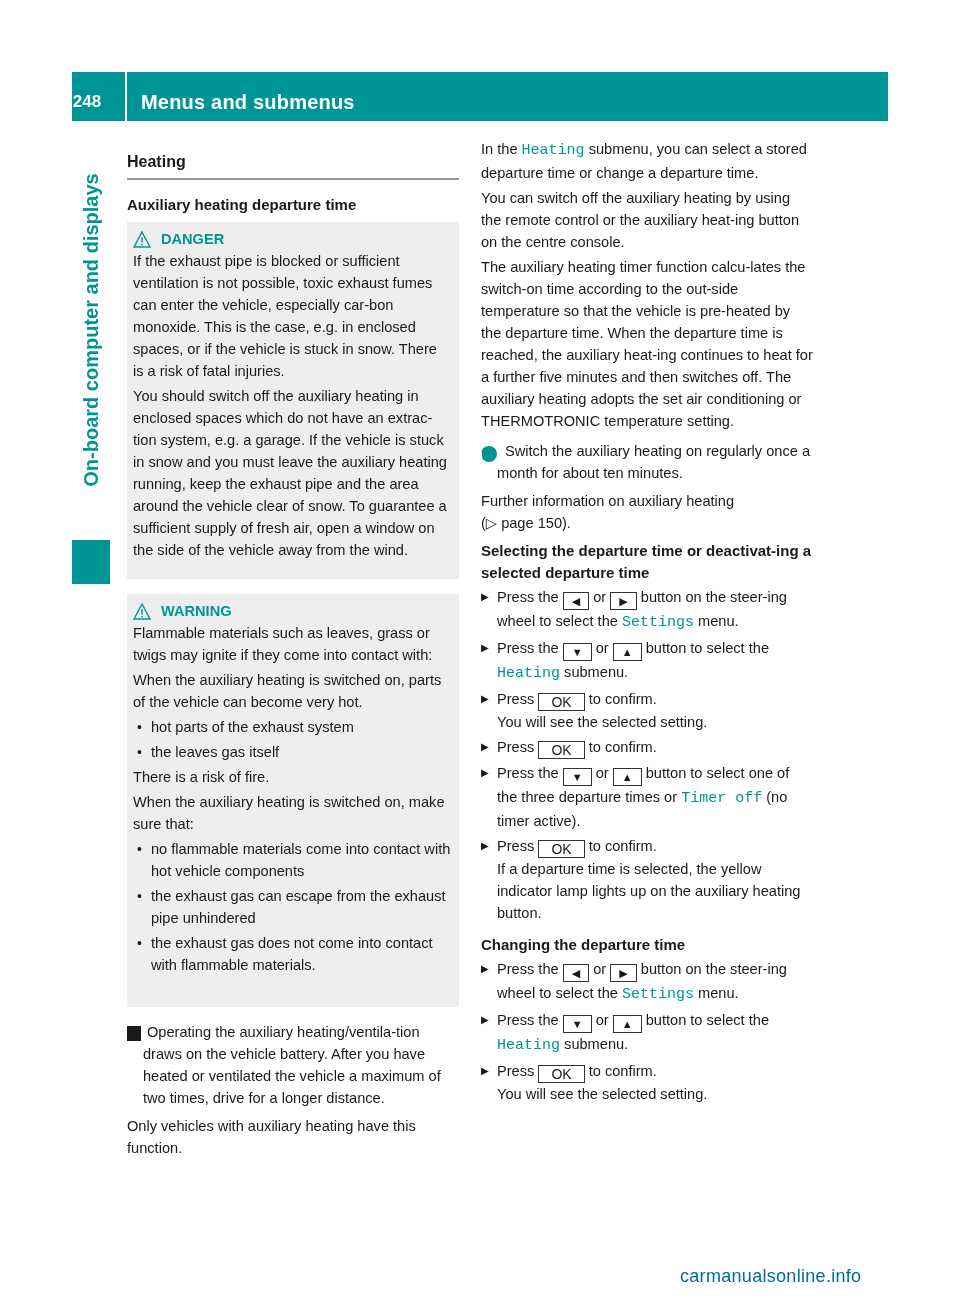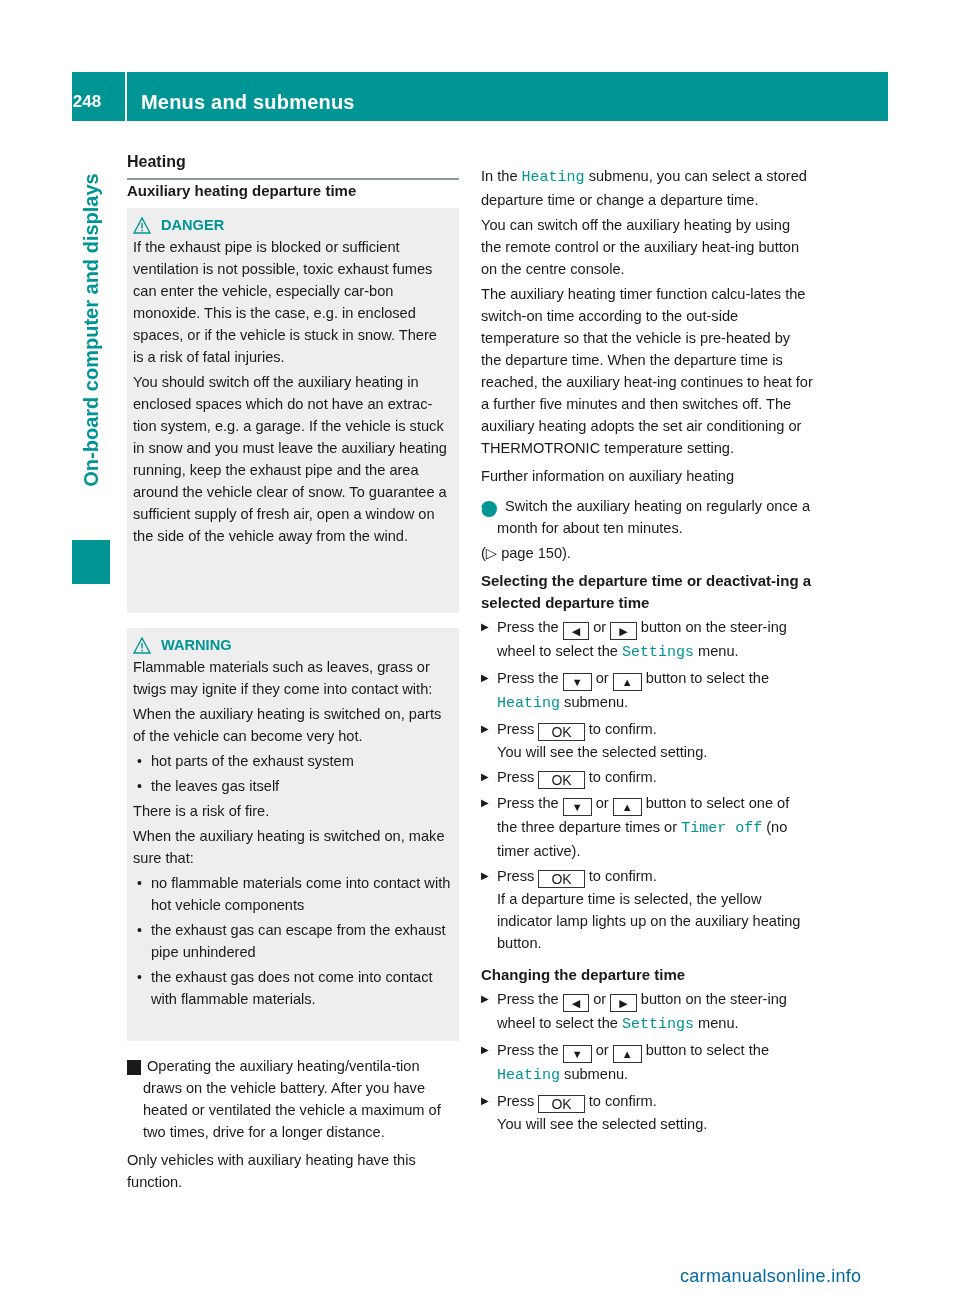--- a/index.html
+++ b/index.html
@@ -9,29 +9,29 @@
     .header-bar { position: absolute; left: 72px; top: 72px; width: 816px; height: 49px; background: #009595; }
     .header-page { position: absolute; left: 72px; top: 72px; width: 30px; height: 49px; color: #fff; font-weight: bold; font-size: 17px; line-height: 60px; text-align: center; }
     .header-divider { position: absolute; left: 125px; top: 72px; width: 2px; height: 49px; background: #ffffff; }
     .header-title { position: absolute; left: 141px; top: 72px; height: 32px; color: #fff; font-weight: bold; font-size: 20px; line-height: 60px; letter-spacing: 0.2px; }
 
     .side-label { position: absolute; left: 72px; top: 126px; width: 38px; height: 408px; }
     .side-label span { position: absolute; left: 19px; top: 204px; transform: translate(-50%, -50%) rotate(-90deg); white-space: nowrap; color: #009595; font-weight: bold; font-size: 20px; }
     .side-tab { position: absolute; left: 72px; top: 540px; width: 38px; height: 44px; background: #009595; }
 
     .col-left { position: absolute; left: 127px; top: 150px; width: 332px; }
-    .col-right { position: absolute; left: 481px; top: 165px; width: 332px; }
+    .col-right { position: absolute; left: 481px; top: 138px; width: 332px; }
 
     .section-heading { font-weight: bold; font-size: 16px; line-height: 24px; padding-bottom: 4px; border-bottom: 2.5px solid #8d9aa0; }
-    .sub-heading { font-weight: bold; font-size: 15px; line-height: 22px; margin-bottom: 6px; }
+    .sub-heading { font-weight: bold; font-size: 15px; line-height: 22px; margin-top: 14px; margin-bottom: 6px; }
     .sub-heading-r { font-weight: bold; font-size: 15px; line-height: 22px; margin-top: 6px; margin-bottom: 2px; }
 
     .p { font-size: 14.6px; line-height: 22px; margin-bottom: 3px; }
     .notice-box { background: #eeeeee; padding: 6px 8px 6px 6px; }
-    .notice-box.danger { margin-top: 0px; height: 405px; }
+    .notice-box.danger { margin-top: 0px; height: 357px; }
     .notice-box.warning { margin-top: 15px; height: 413px; }
     .notice-title { color: #009595; font-weight: bold; font-size: 14.6px; line-height: 22px; display: flex; align-items: center; }
     .notice-title .tri { display: inline-block; width: 18px; height: 17px; margin-right: 10px; }
     .bullet { position: relative; padding-left: 18px; font-size: 14.6px; line-height: 22px; margin-bottom: 3px; }
     .bullet::before { content: "\2022"; position: absolute; left: 4px; top: 0; font-size: 14px; }
 
     .excl { display: inline-block; width: 14px; height: 15px; background: #1a1a1a; color: #fff; font-weight: bold; font-size: 13px; line-height: 15px; text-align: center; margin-right: 6px; vertical-align: -1px; }
     .indent-block { padding-left: 16px; text-indent: -16px; }
 
     .info-icon { display: inline-block; width: 16px; height: 16px; border-radius: 50%; background: #009595; color: #fff; font-weight: bold; font-size: 12px; line-height: 16px; text-align: center; font-family: "Liberation Serif", serif; margin-right: 8px; vertical-align: -2px; }
@@ -94,22 +94,22 @@
   </div>
 
   <p class="p indent-block" style="margin-top:14px;"><span class="excl">!</span><span>Operating the auxiliary heating/ventila-tion draws on the vehicle battery. After you have heated or ventilated the vehicle a maximum of two times, drive for a longer distance.</span></p>
   <p class="p" style="margin-top:6px;">Only vehicles with auxiliary heating have this function.</p>
 </div>
 
 <div class="col-right">
   <p class="p"><span>In the</span> <span class="mono">Heating</span> <span>submenu, you can select a stored departure time or change a departure time.</span></p>
   <p class="p">You can switch off the auxiliary heating by using the remote control or the auxiliary heat-ing button on the centre console.</p>
   <p class="p">The auxiliary heating timer function calcu-lates the switch-on time according to the out-side temperature so that the vehicle is pre-heated by the departure time. When the departure time is reached, the auxiliary heat-ing continues to heat for a further five minutes and then switches off. The auxiliary heating adopts the set air conditioning or THERMOTRONIC temperature setting.</p>
+  <p class="p indent-block" style="margin-top:8px;"><span class="info-icon">i</span><span>Switch the auxiliary heating on regularly once a month for about ten minutes.</span></p>
   <p class="p" style="margin-top:6px;margin-bottom:0;">Further information on auxiliary heating</p>
-  <p class="p indent-block" style="margin-top:8px;"><span class="info-icon">i</span><span>Switch the auxiliary heating on regularly once a month for about ten minutes.</span></p>
   <p class="p">(▷ page 150).</p>
 
   <div class="sub-heading-r">Selecting the departure time or deactivat-ing a selected departure time</div>
   <div class="step"><span>Press the</span> <span class="key">◀</span> <span>or</span> <span class="key">▶</span> <span>button on the steer-ing wheel to select the</span> <span class="mono">Settings</span> <span>menu.</span></div>
   <div class="step"><span>Press the</span> <span class="key">▼</span> <span>or</span> <span class="key">▲</span> <span>button to select the</span> <span class="mono">Heating</span> <span>submenu.</span></div>
   <div class="step"><span>Press</span> <span class="key ok">OK</span> <span>to confirm.</span><br><span>You will see the selected setting.</span></div>
   <div class="step"><span>Press</span> <span class="key ok">OK</span> <span>to confirm.</span></div>
   <div class="step"><span>Press the</span> <span class="key">▼</span> <span>or</span> <span class="key">▲</span> <span>button to select one of the three departure times or</span> <span class="mono">Timer off</span> <span>(no timer active).</span></div>
   <div class="step"><span>Press</span> <span class="key ok">OK</span> <span>to confirm.</span><br><span>If a departure time is selected, the yellow indicator lamp lights up on the auxiliary heating button.</span></div>
 

